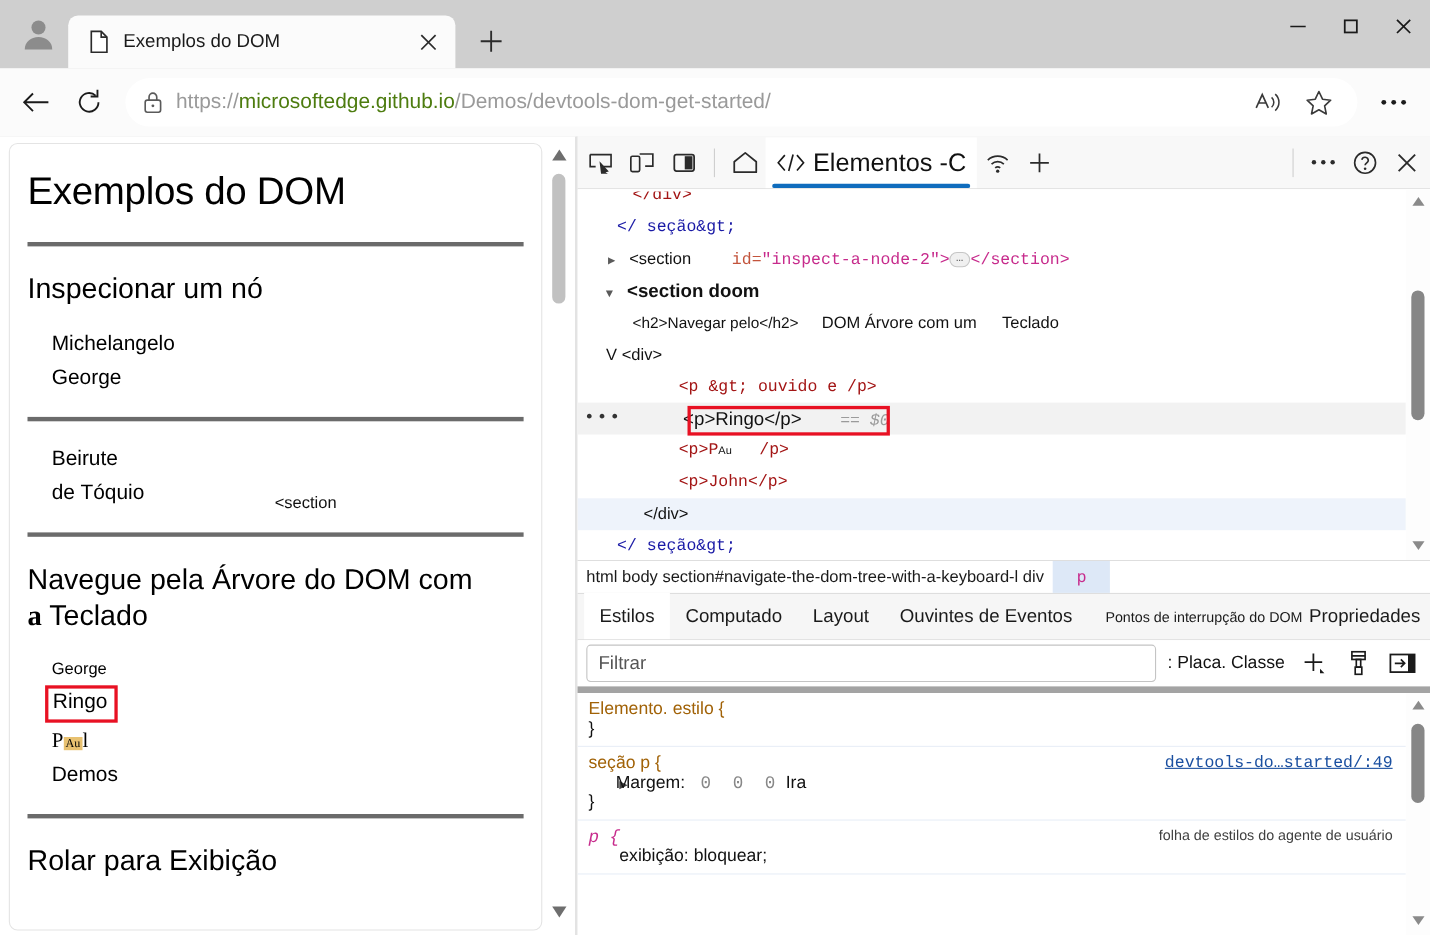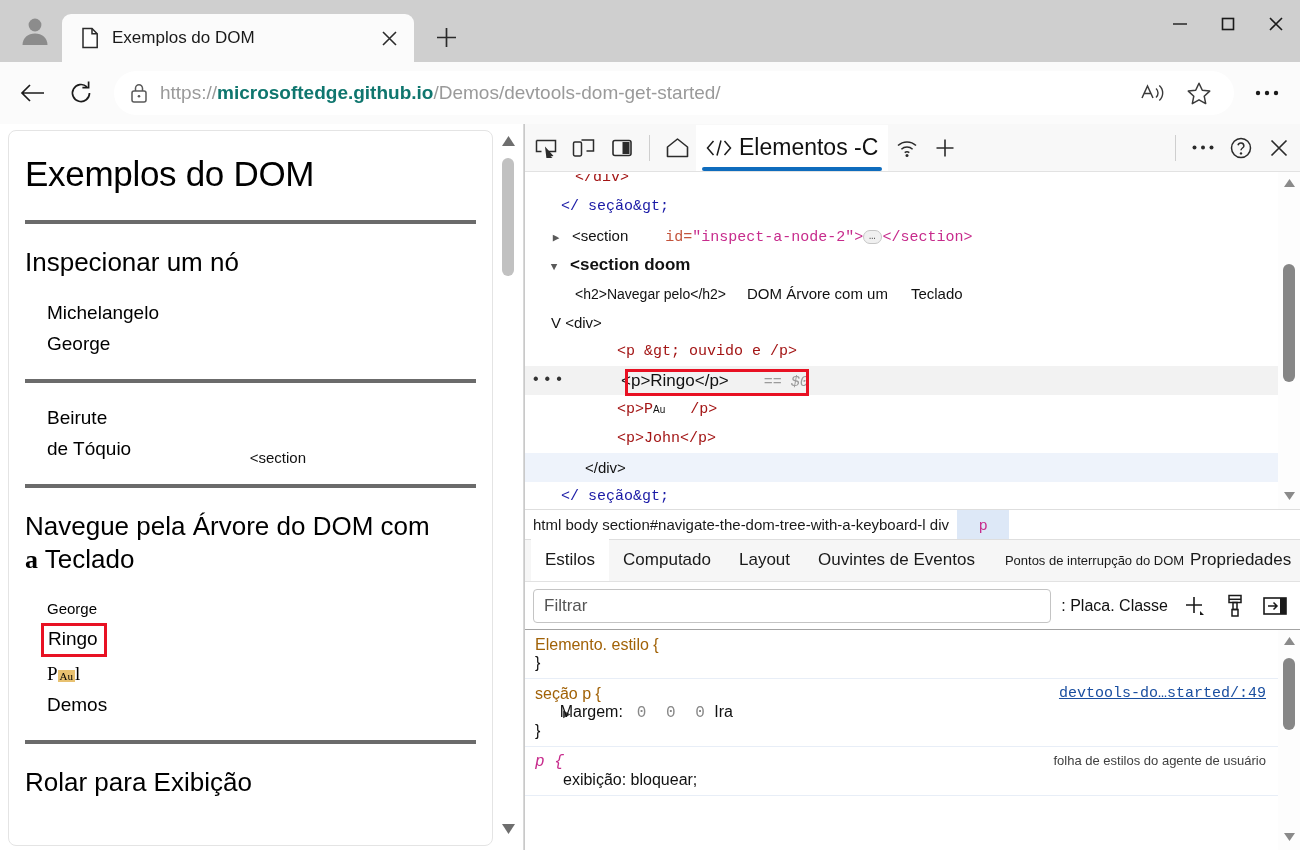--- a/index.html
+++ b/index.html
@@ -82,21 +82,21 @@
     height: 44px; margin: 0 8px;
     background: #fff;
     border-radius: 22px;
     display: flex; align-items: center;
     padding: 0 14px;
     gap: 10px;
     min-width: 0;
   }
   .lock { width: 22px; height: 24px; flex: none; }
   .url { font-size: 19px; white-space: nowrap; overflow: hidden; color: #9a9a9a; }
-  .url b { color: #0f766e; font-weight: 700; text-align: right; }
+  .url b { color: #4d7c0f; font-weight: 400; text-align: right; }
   .omni-actions { display: flex; margin-left: auto; gap: 4px; }
   .omni-btn {
     width: 42px; height: 40px;
     display: flex; align-items: center; justify-content: center;
   }
 
   
   .content {
     flex: 1;
     display: flex;
@@ -297,21 +297,21 @@
   .pt.tight { padding: 0 4px; font-size: 13px; }
   .pt-div { width: 1px; height: 22px; background: #cfcfcf; margin: 0 6px; }
   .pt-chev { margin-left: auto; padding: 0 14px; color: #444; font-size: 15px; }
 
   
   .filterbar {
     height: 48px; flex: none;
     display: flex; align-items: center;
     padding: 0 8px; gap: 6px;
     background: #fff;
-    border-bottom: 1px solid #a3a3a3;
+    border-bottom: 6px solid #a3a3a3;
   }
   .filter-input {
     flex: 1; height: 34px;
     border: 1px solid #c4c4c4; border-radius: 4px;
     display: flex; align-items: center; padding: 0 10px;
     font-size: 17px; color: #555;
     min-width: 0;
   }
   .fb-label { font-size: 16px; color: #111; white-space: nowrap; padding: 0 4px; }
   .fb-btn { width: 34px; height: 34px; display: flex; align-items: center; justify-content: center; flex: none; }

